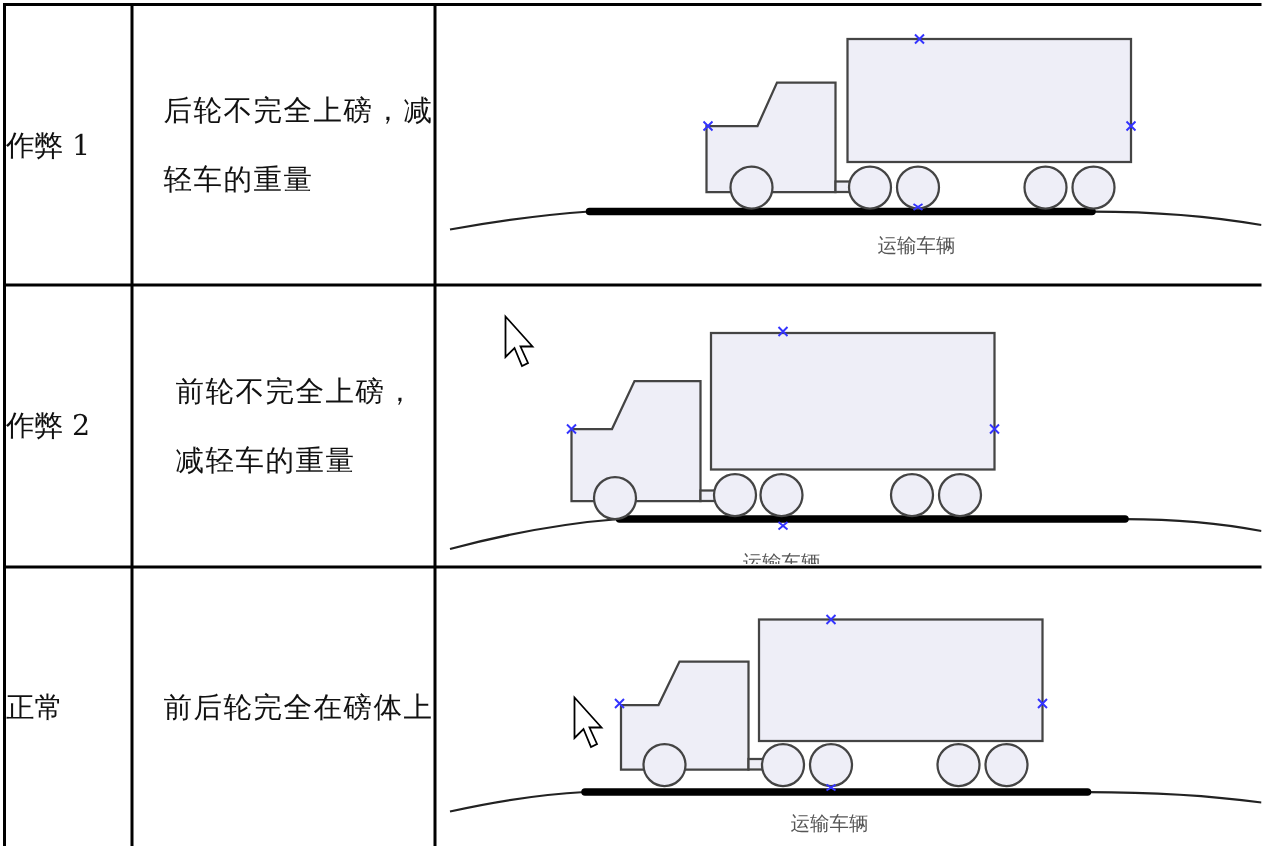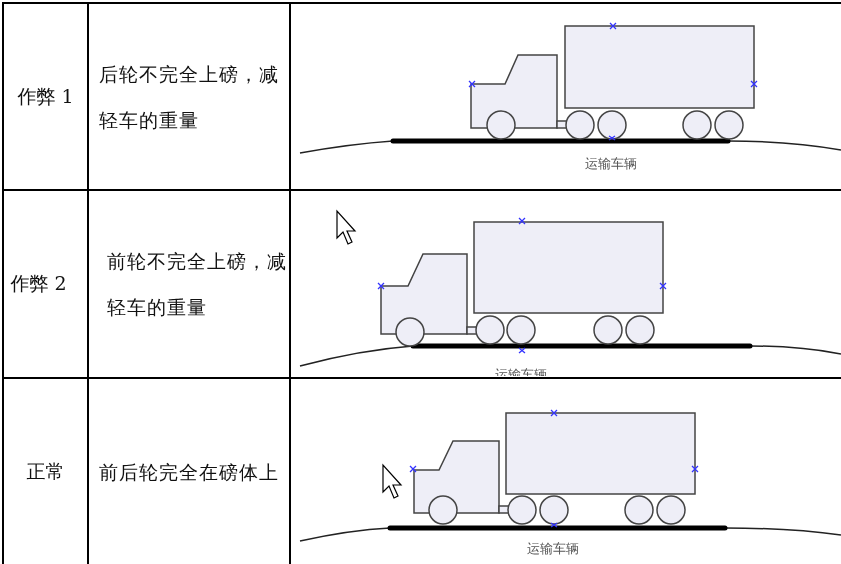--- a/index.html
+++ b/index.html
@@ -1,23 +1,23 @@
 <!DOCTYPE html>
 <html><head>
 <meta charset="utf-8">
 <style>
   html, body { margin: 0; padding: 0; background: #ffffff; }
   body { width: 841px; height: 564px; overflow: hidden; position: relative; font-family: "DejaVu Serif", "Liberation Serif", serif; }
   .table { position: absolute; left: 2px; top: 2px; width: 839px; height: 562px; }
   .hline { position: absolute; left: 0; height: 2px; background: #000; width: 839px; }
   .vline { position: absolute; top: 0; width: 2px; background: #000; height: 562px; }
   .cell { position: absolute; display: flex; align-items: center; box-sizing: border-box; color: #111; }
-  .label-cell { justify-content: center; font-size: 19px; }
+  .label-cell { justify-content: flex-start; font-size: 19px; }
   .desc-cell { padding-left: 10px; font-size: 19px; line-height: 46px; letter-spacing: 1px; }
-  .desc-inner { width: 185px; }
+  .desc-inner { width: 185px; margin-left: 10px; }
   .fig { position: absolute; }
   svg text { font-family: "DejaVu Sans", "Liberation Sans", sans-serif; }
 </style>
 </head>
 <body>
 
 <div class="table">
 
   <div class="hline" style="top:0;"></div>
   <div class="hline" style="top:187px;"></div>

